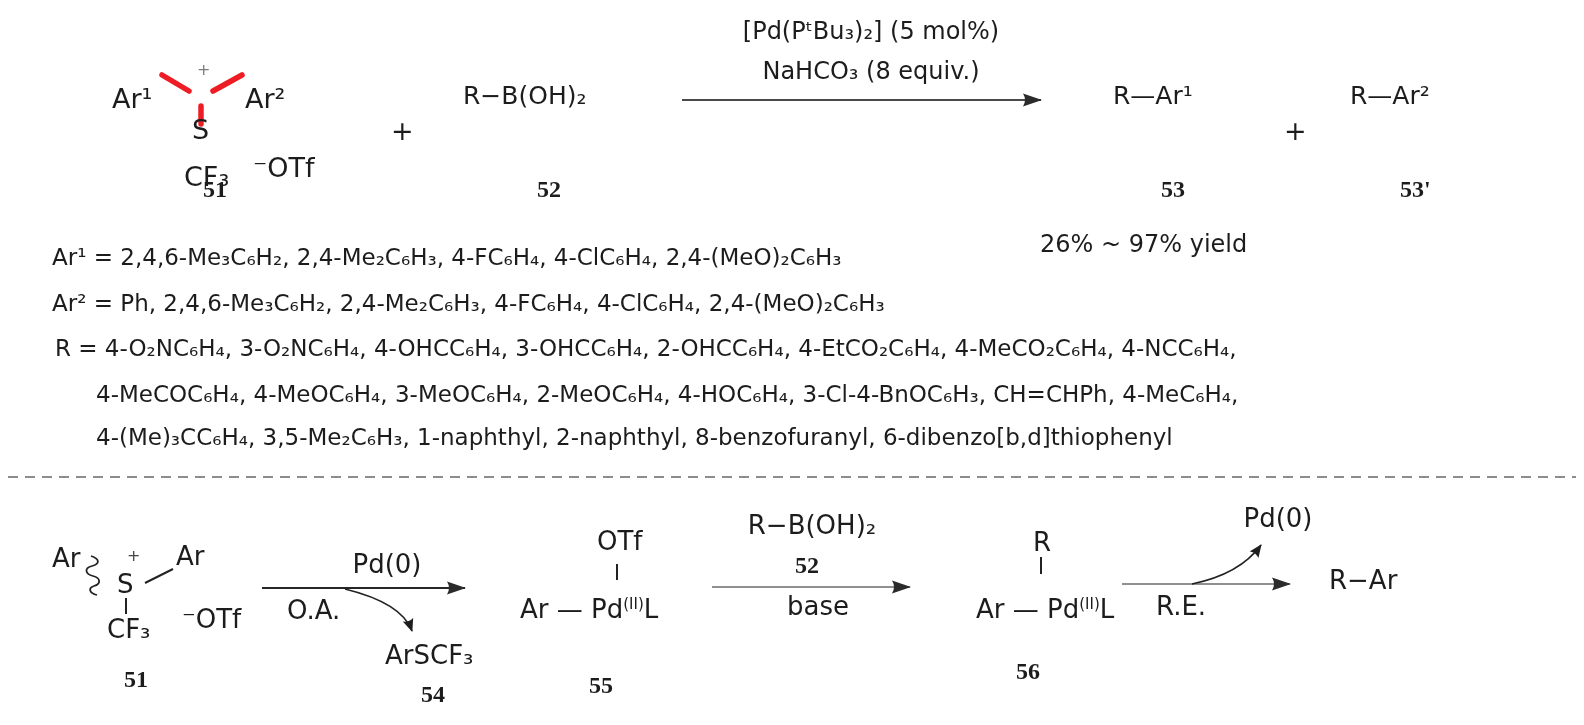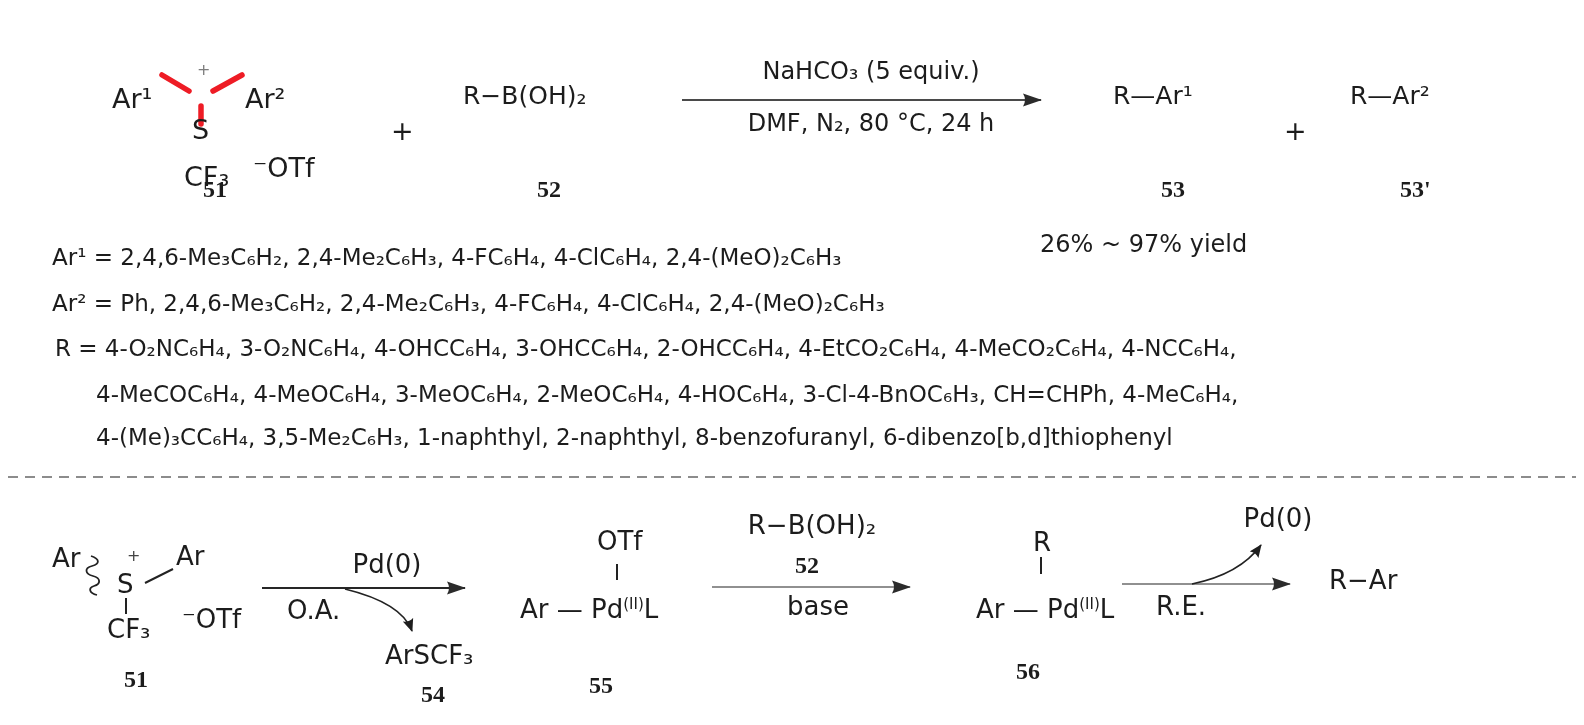--- a/index.html
+++ b/index.html
@@ -64,22 +64,22 @@
   <div class="abs s27" style="left:192px;top:79px">S</div>
   <div class="abs s27" style="left:184px;top:126px">CF₃</div>
   <div class="abs s27" style="left:253px;top:117px">⁻OTf</div>
   <div class="abs s24 bold" style="left:203px;top:176px">51</div>
 
   <div class="abs s27" style="left:391px;top:80px">+</div>
 
   <div class="abs s25" style="left:463px;top:82px">R−B(OH)₂</div>
   <div class="abs s24 bold" style="left:537px;top:176px">52</div>
 
-  <div class="abs s24 ctr" style="left:871px;top:58px">NaHCO₃ (5 equiv.)</div>
-  <div class="abs s24 ctr" style="left:871px;top:110px">DMF, N₂, 80 °C, 24 h</div>
+  <div class="abs s24 ctr" style="left:871px;top:18px">[Pd(PᵗBu₃)₂] (5 mol%)</div>
+  <div class="abs s24 ctr" style="left:871px;top:58px">NaHCO₃ (8 equiv.)</div>
 
   <div class="abs s25" style="left:1113px;top:82px">R—Ar¹</div>
   <div class="abs s27" style="left:1284px;top:80px">+</div>
   <div class="abs s25" style="left:1350px;top:82px">R—Ar²</div>
   <div class="abs s24 bold" style="left:1161px;top:176px">53</div>
   <div class="abs s24 bold" style="left:1400px;top:176px">53'</div>
   <div class="abs s24" style="left:1040px;top:231px">26% ~ 97% yield</div>
 
   <div class="abs s23" style="left:52px;top:245px">Ar¹ =  2,4,6-Me₃C₆H₂, 2,4-Me₂C₆H₃, 4-FC₆H₄, 4-ClC₆H₄, 2,4-(MeO)₂C₆H₃</div>
   <div class="abs s23" style="left:52px;top:291px">Ar² =  Ph, 2,4,6-Me₃C₆H₂, 2,4-Me₂C₆H₃, 4-FC₆H₄, 4-ClC₆H₄, 2,4-(MeO)₂C₆H₃</div>

